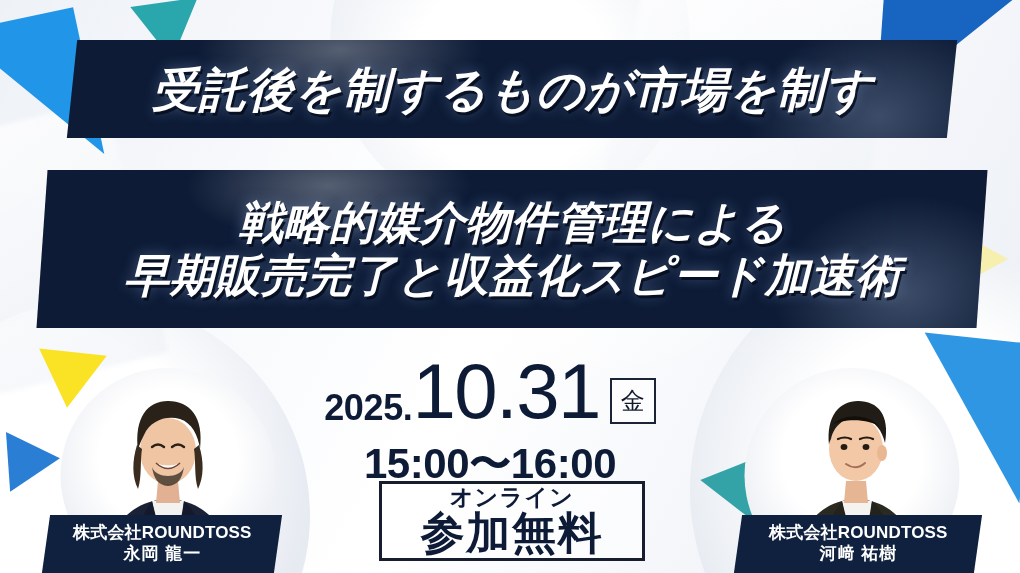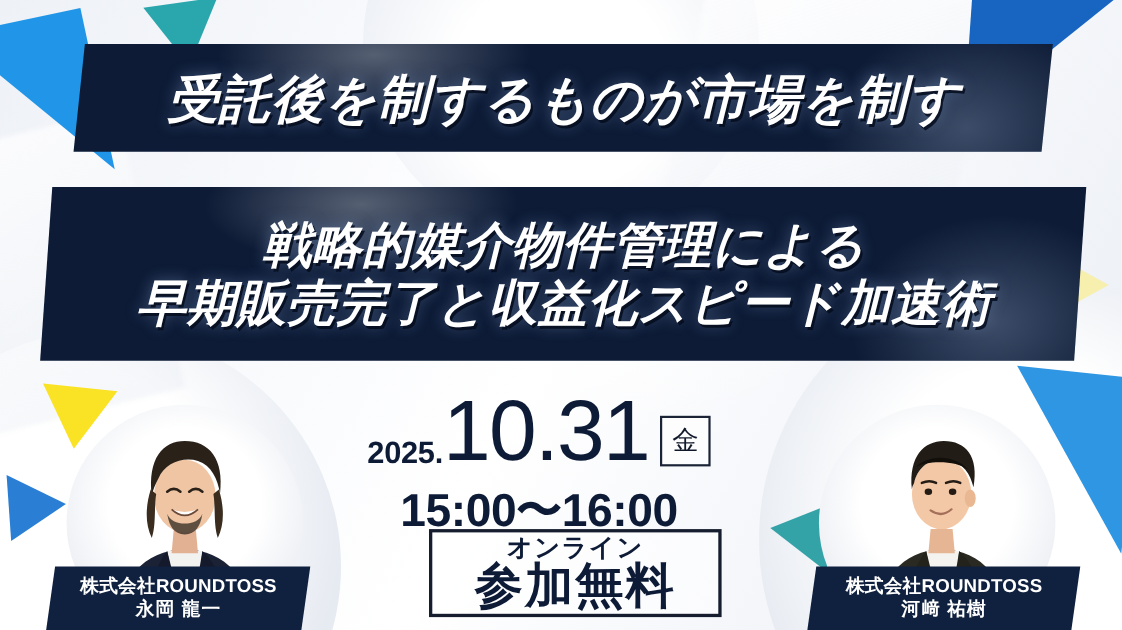--- a/index.html
+++ b/index.html
@@ -144,36 +144,36 @@
 
   
   .date-wrap {
     position:absolute; left:255px; top:352px; width:470px;
     text-align:center; color:#0d1b36;
   }
   .date-row {
     display:flex; align-items:flex-end; justify-content:center; gap:0;
     line-height:1;
   }
-  .date-year { font-size:28px; font-weight:700; letter-spacing:-.01em; padding-bottom:4px; }
+  .date-year { font-size:36px; font-weight:700; letter-spacing:-.01em; padding-bottom:4px; }
   .date-md   { font-size:78px; font-weight:400; letter-spacing:-.02em; }
   .dow-box {
     width:46px; height:46px; border:2px solid #1b2436;
     display:flex; align-items:center; justify-content:center;
     font-size:24px; font-weight:500; color:#10182a;
     margin-left:10px; margin-bottom:6px; background:rgba(255,255,255,.6);
   }
   .time-row {
     margin-top:6px; font-size:42px; font-weight:700; letter-spacing:-.01em;
     color:#0d1b36;
   }
 
   
   .free-box {
-    position:absolute; left:390px; top:481px; width:266px; height:80px;
+    position:absolute; left:379px; top:481px; width:266px; height:80px;
     border:3px solid #151d2e; background:rgba(255,255,255,.55);
     display:flex; flex-direction:column; align-items:center; justify-content:center;
     color:#0d1b36;
   }
   .free-top { font-size:23px; font-weight:600; letter-spacing:.06em; line-height:1.05; }
   .free-main { font-size:44px; font-weight:700; letter-spacing:.04em; line-height:1.08; }
 
   
   .speaker { position:absolute; bottom:0; }
   .sp-left  { left:58px;  width:220px; height:220px; }

